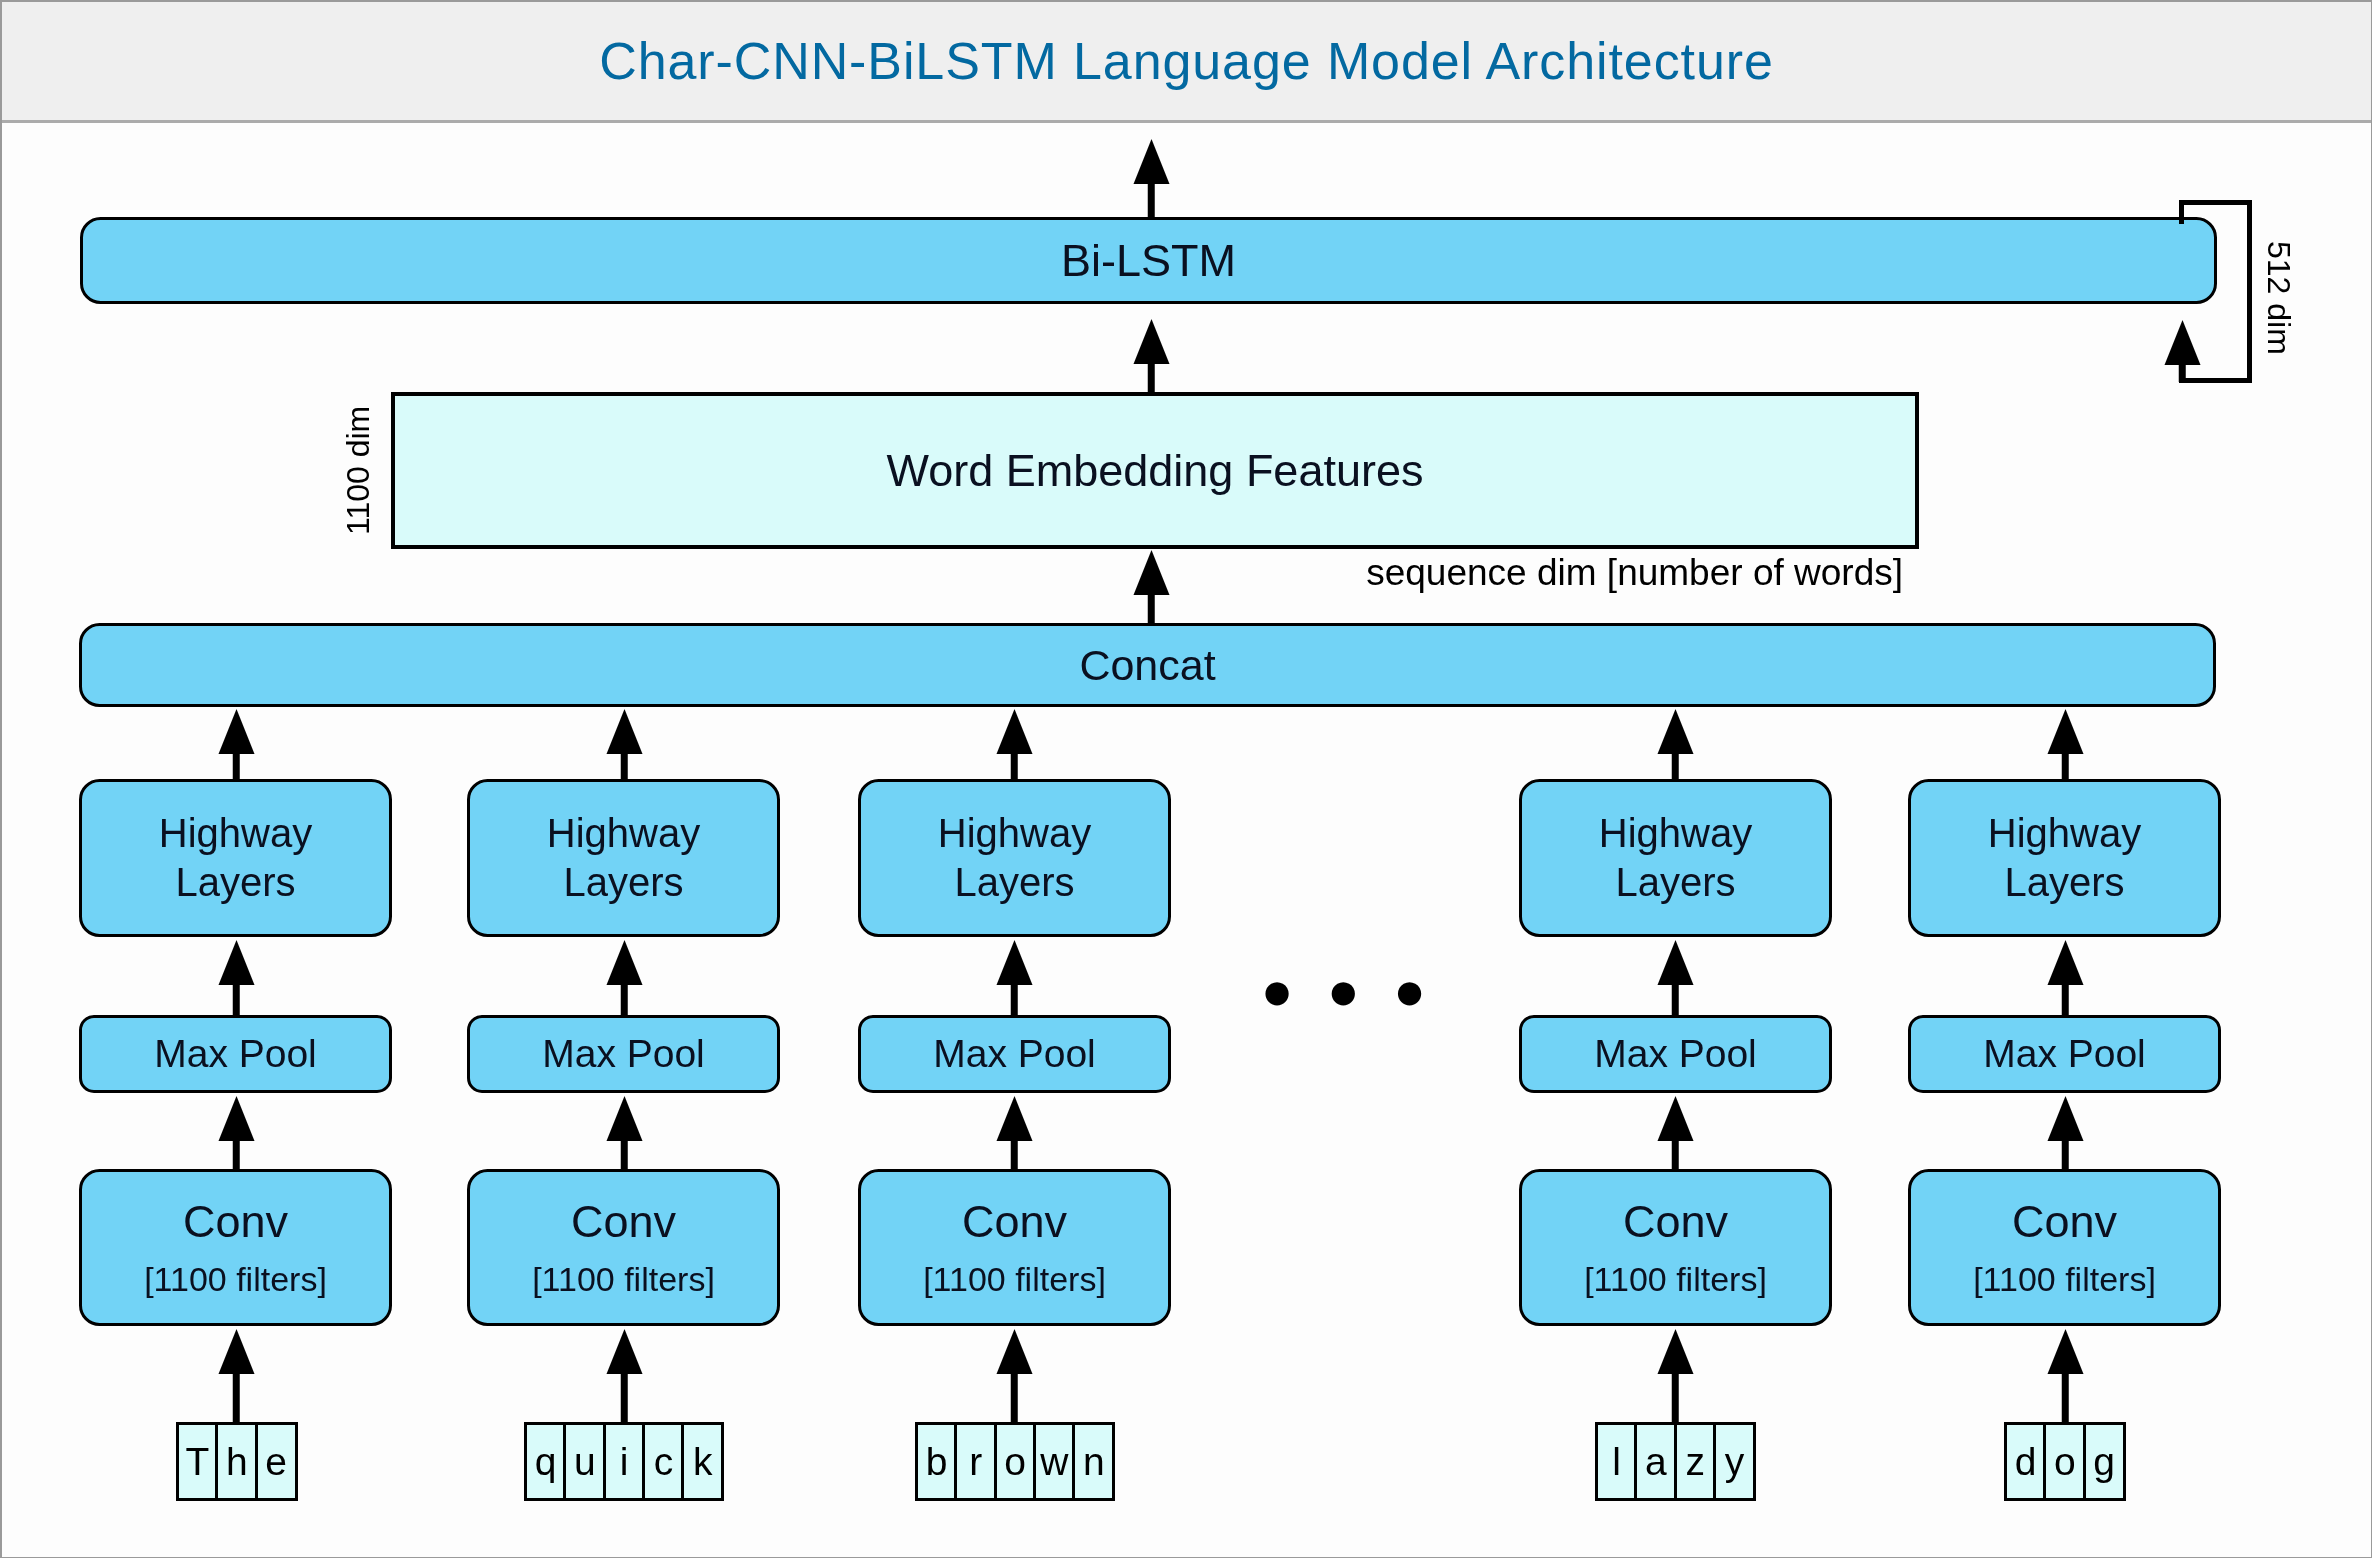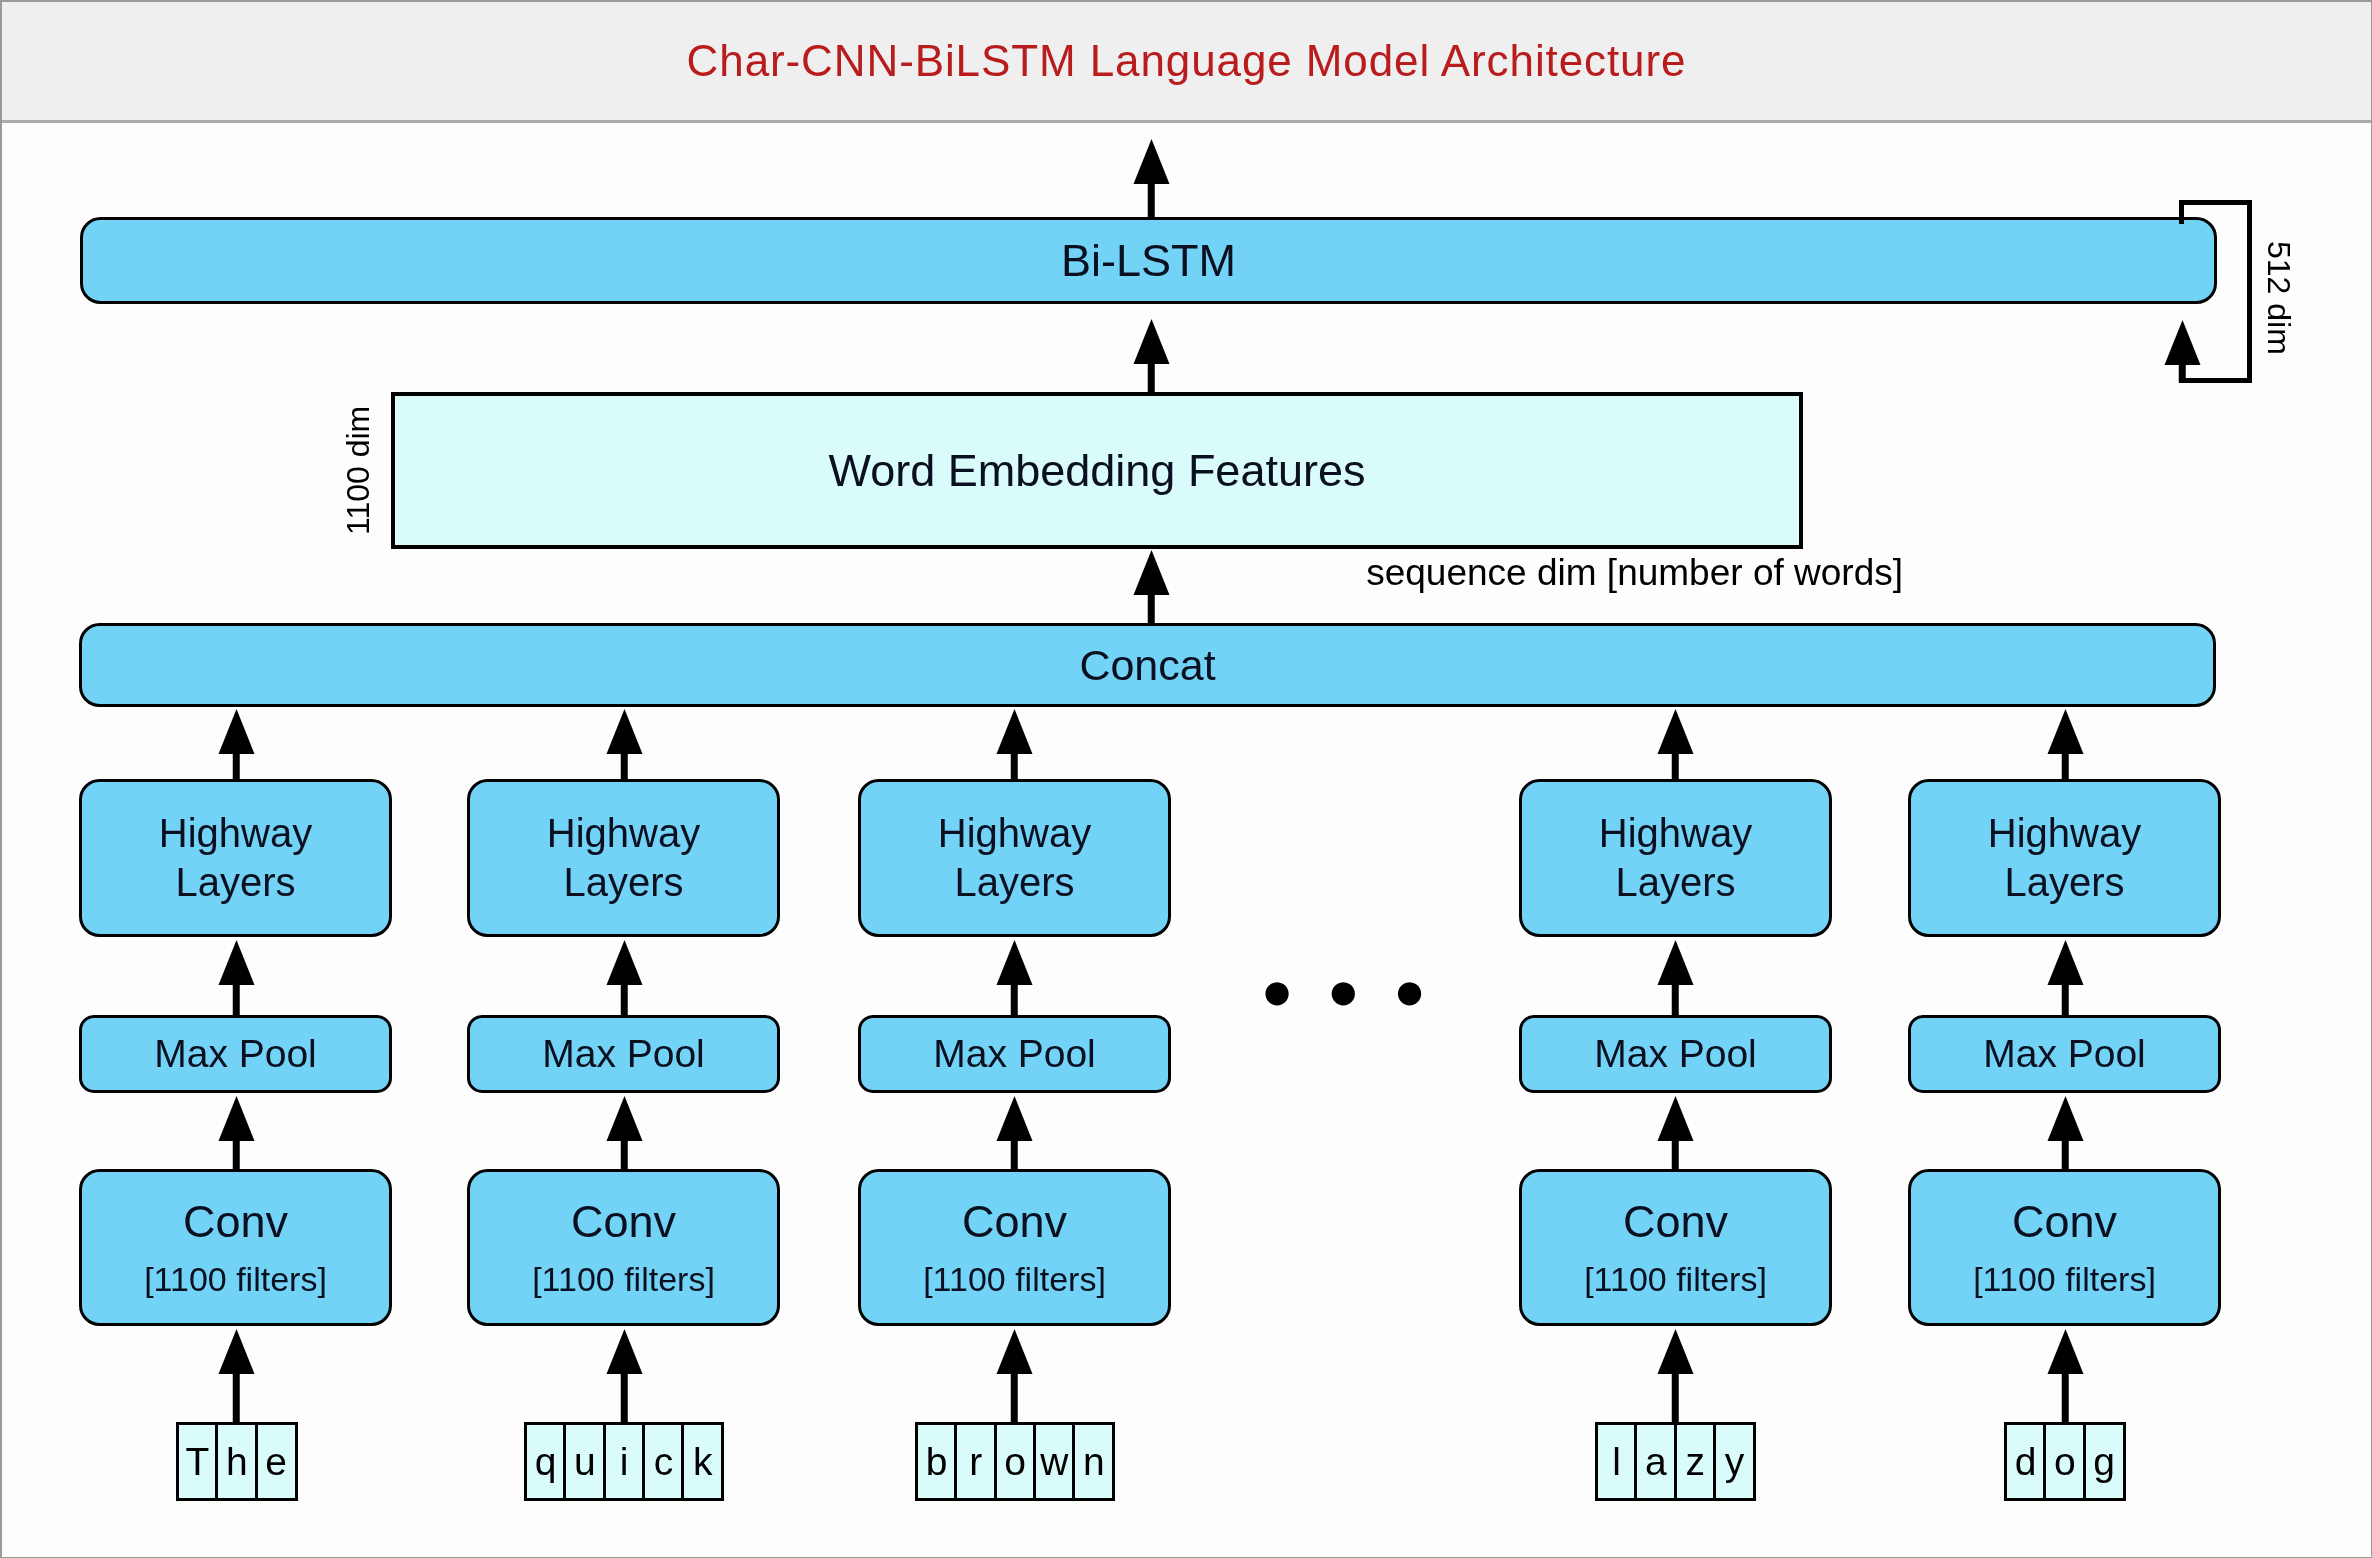--- a/index.html
+++ b/index.html
@@ -3,21 +3,21 @@
 <meta charset="utf-8">
 <style>
   html,body{margin:0;padding:0;background:#fff;}
   body{font-family:"Liberation Sans", sans-serif;}
   .page{position:relative;width:2373px;height:1559px;box-sizing:border-box;
         border:2.8px solid #9a9a9a;background:#fdfdfd;overflow:hidden;}
 
   
   .titlebar{position:absolute;top:0;left:0;right:0;height:118px;background:#efefef;
             border-bottom:3.7px solid #ababab;display:flex;align-items:center;justify-content:center;}
-  .title{font-size:44px;color:#b91c1c;letter-spacing:0.9px;}
+  .title{font-size:52px;color:#0369a1;letter-spacing:0.9px;}
 
   
   .box{position:absolute;box-sizing:border-box;background:#72d3f6;border:3.7px solid #000;
        display:flex;flex-direction:column;align-items:center;justify-content:center;
        color:#0a1020;text-align:center;}
   .rounded{border-radius:20.5px;}
   .bar-label{font-size:43px;}
   .bilstm-label{font-size:45px;}
   .wef{background:#d9fbfa;border-width:4.7px;border-radius:0;}
   .wef-label{font-size:45px;}
@@ -74,21 +74,21 @@
 
   <div class="loopline" style="left:2177px;top:198px;width:4.7px;height:24px;"></div>
   <div class="loopline" style="left:2177px;top:198px;width:73px;height:4.7px;"></div>
   <div class="loopline" style="left:2245px;top:198px;width:4.7px;height:183px;"></div>
   <div class="loopline" style="left:2177px;top:376px;width:73px;height:4.7px;"></div>
   <div class="arrow" style="left:2180px;top:318px;height:62px;"></div>
   <div class="dim-right">512 dim</div>
 
   <div class="arrow" style="left:1149px;top:317px;height:73px;"></div>
 
-  <div class="box wef" style="left:389px;top:390px;width:1412px;height:157px;text-align:right;">
+  <div class="box wef" style="left:389px;top:390px;width:1528px;height:157px;text-align:right;">
     <span class="wef-label">Word Embedding Features</span>
   </div>
   <div class="dim-left">1100 dim</div>
   <div class="seq-label">sequence dim [number of words]</div>
 
   <div class="arrow" style="left:1149px;top:548px;height:73px;"></div>
 
   <div class="box rounded" style="left:77px;top:621px;width:2137px;height:84px;">
     <span class="bar-label">Concat</span>
   </div>

